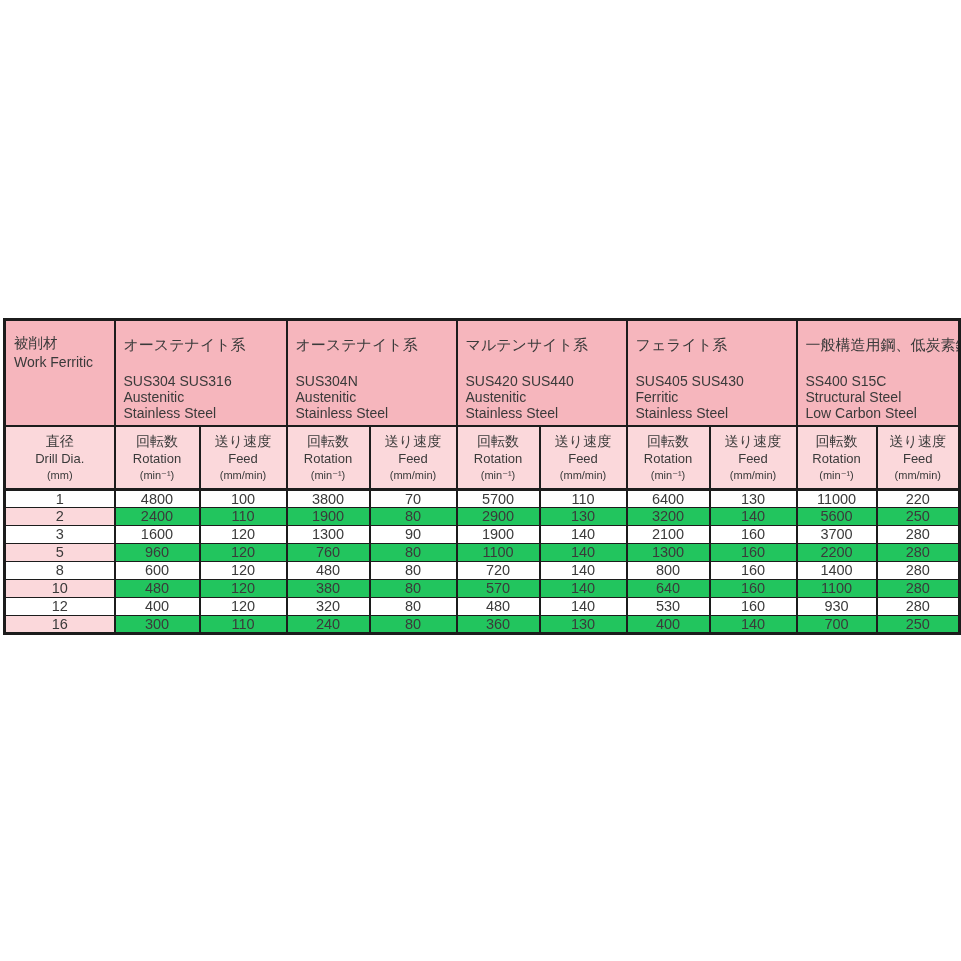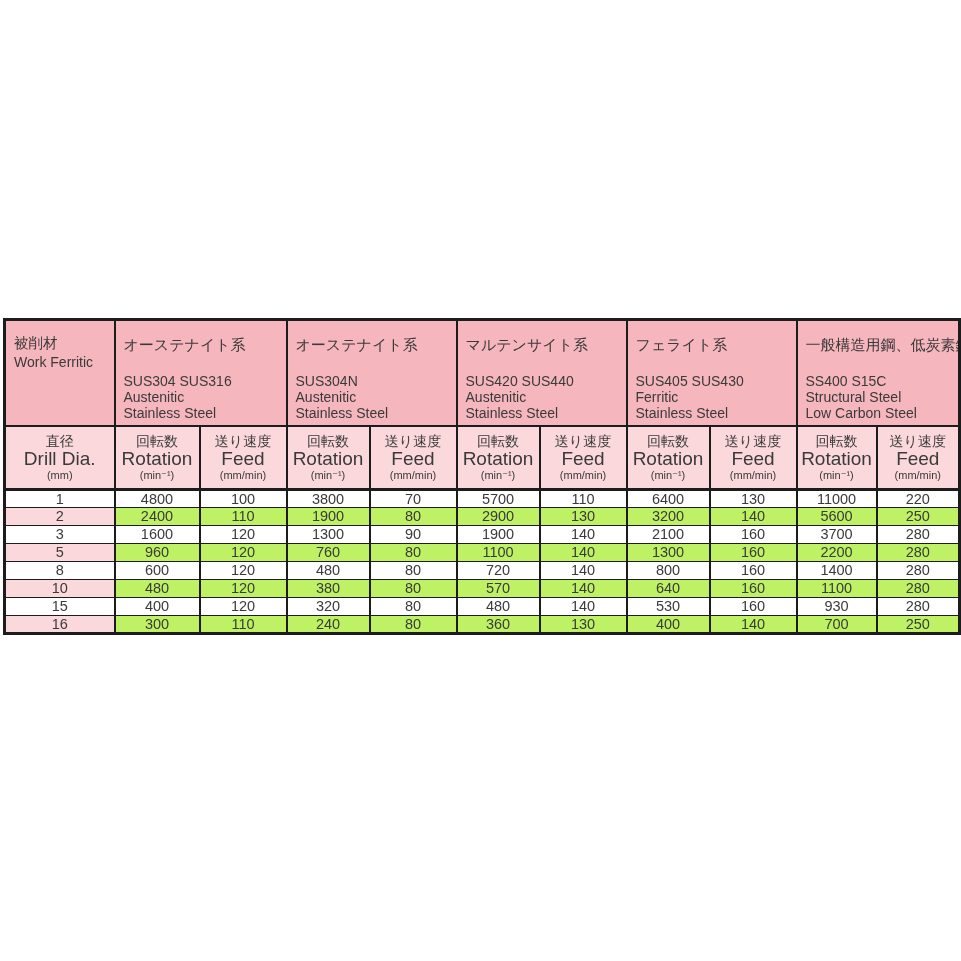--- a/index.html
+++ b/index.html
@@ -27,31 +27,31 @@
   .mat-type { font-size:15px; line-height:21px; margin-bottom:18px; white-space:nowrap; }
   .mat-grades { font-size:14px; line-height:16px; white-space:nowrap; }
   .mat-en { font-size:14px; line-height:16px; white-space:nowrap; }
 
   
   tr.subheader-row th {
     background:#fbd8db; height:54px; font-weight:normal; text-align:center;
     vertical-align:middle; padding:5px 0; border-bottom:3px solid #1c1c1c;
   }
   .sub-jp { font-size:14px; line-height:18px; }
-  .sub-en { font-size:19px; line-height:17px; }
+  .sub-en { font-size:13px; line-height:17px; }
   .sub-unit { font-size:11px; line-height:16px; }
 
   
   tr.data-row td {
     height:18px; text-align:center; vertical-align:middle;
     font-size:14.5px; line-height:15px; padding:0;
     background:#ffffff;
     border-top-width:1.5px; border-bottom-width:1.5px;
   }
-  tr.data-row.shaded td { background:#bef264; }
+  tr.data-row.shaded td { background:#22c55e; }
   tr.data-row.shaded td.dia-cell { background:#fbd8db; }
 </style>
 </head>
 <body>
 
 <div class="table-wrap">
   <table class="drill-table">
     <colgroup>
       <col style="width:110px">
       <col style="width:85px">
@@ -231,21 +231,21 @@
           <td class="val-cell">380</td>
           <td class="val-cell">80</td>
           <td class="val-cell">570</td>
           <td class="val-cell">140</td>
           <td class="val-cell">640</td>
           <td class="val-cell">160</td>
           <td class="val-cell">1100</td>
           <td class="val-cell">280</td>
         </tr>
         <tr class="data-row">
-          <td class="dia-cell">15</td>
+          <td class="dia-cell">12</td>
           <td class="val-cell">400</td>
           <td class="val-cell">120</td>
           <td class="val-cell">320</td>
           <td class="val-cell">80</td>
           <td class="val-cell">480</td>
           <td class="val-cell">140</td>
           <td class="val-cell">530</td>
           <td class="val-cell">160</td>
           <td class="val-cell">930</td>
           <td class="val-cell">280</td>

